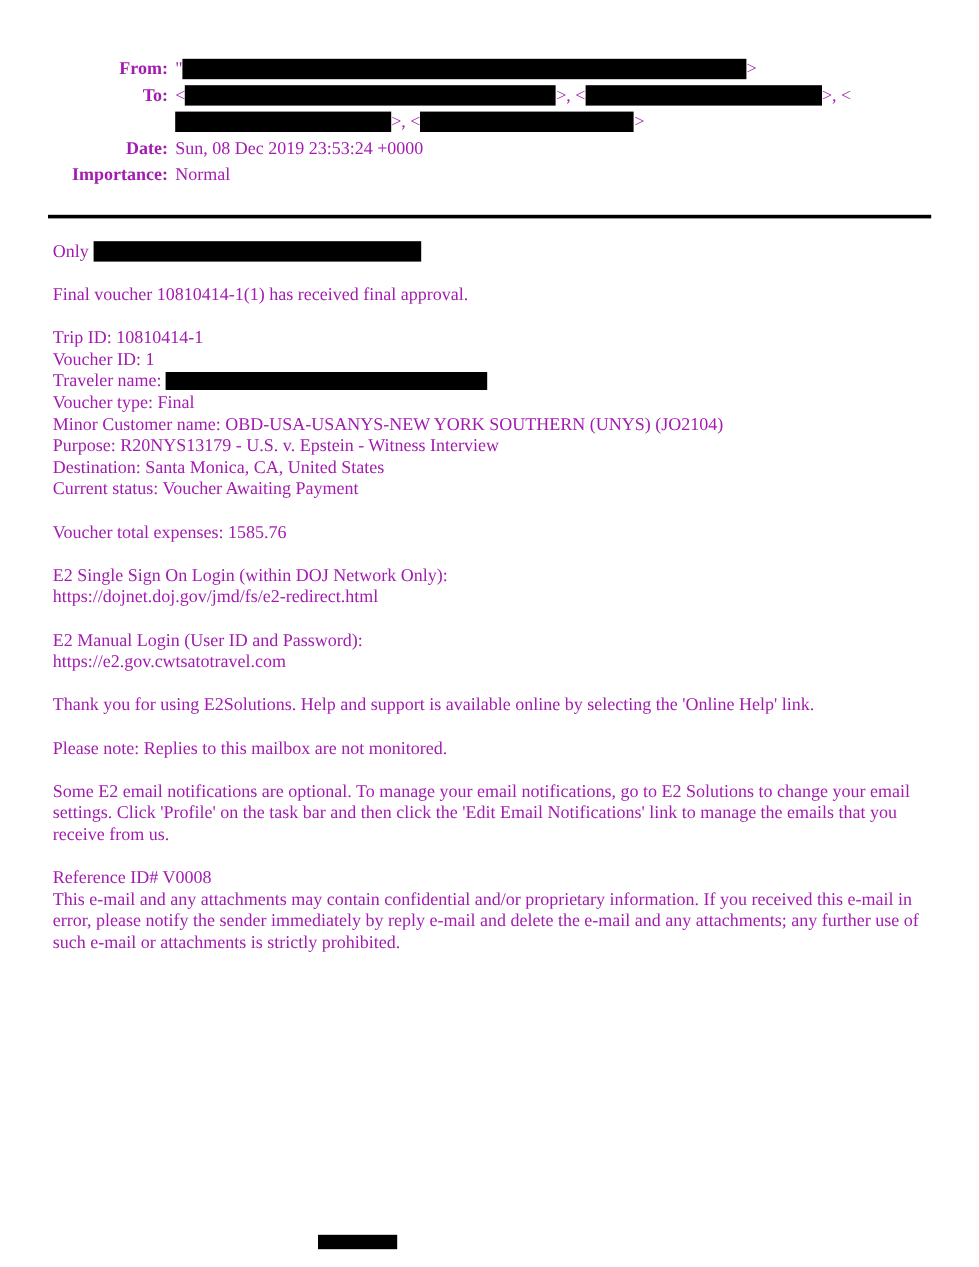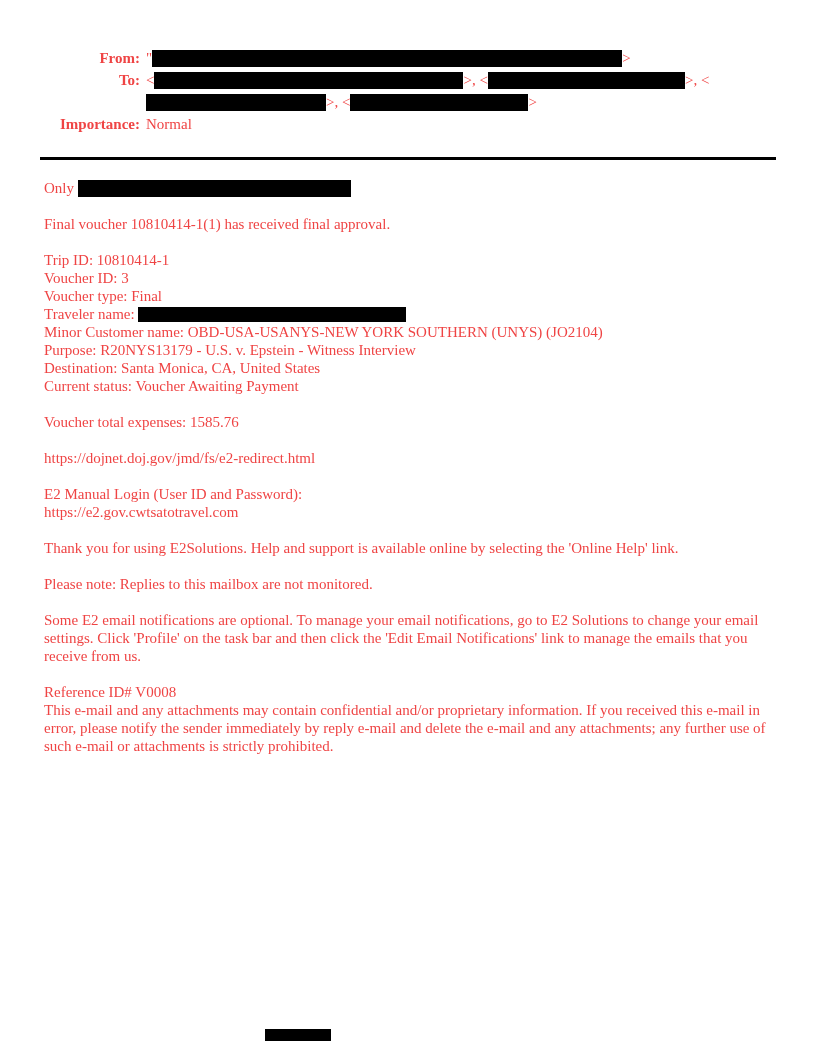--- a/index.html
+++ b/index.html
@@ -1,19 +1,19 @@
 <!DOCTYPE html>
 <html><head>
 <meta charset="utf-8">
 <style>
   html,body{margin:0;padding:0;background:#ffffff;}
   .page{
     position:relative;
     width:816px;height:1056px;
-    background:#ffffff;color:#ef4444;
+    background:#ffffff;color:#a21caf;
     font-family:"Liberation Serif", serif;
     font-size:15px;line-height:18px;
     overflow:hidden;
   }
   
   .header{margin:47px 0 0 40px;}
   .hrow{display:flex;line-height:22px;}
   .hlabel{width:100px;flex:none;text-align:right;font-weight:bold;}
   .hvalue{margin-left:6px;max-width:566px;}
   
@@ -43,52 +43,57 @@
       <span class="hlabel">From:</span>
       <span class="hvalue"><span>"</span><span class="redact r-from"></span><span>&gt;</span></span>
     </div>
 
     <div class="hrow">
       <span class="hlabel">To:</span>
       <span class="hvalue"><span>&lt;</span><span class="redact r-to1"></span><span>&gt;</span><span>, </span><span>&lt;</span><span class="redact r-to2"></span><span>&gt;</span><span>, </span><span>&lt;</span><span class="redact r-to3"></span><span>&gt;</span><span>, </span><span>&lt;</span><span class="redact r-to4"></span><span>&gt;</span></span>
     </div>
 
 
+    <div class="hrow">
+      <span class="hlabel">Date:</span>
+      <span class="hvalue">Sun, 08 Dec 2019 23:53:24 +0000</span>
+    </div>
 
     <div class="hrow">
       <span class="hlabel">Importance:</span>
       <span class="hvalue">Normal</span>
     </div>
 
   </div>
 
   <hr class="rule">
 
   <div class="body">
 
     <p class="blk"><span>Only </span><span class="redact r-dear"></span></p>
 
     <p class="blk">Final voucher 10810414-1(1) has received final approval.</p>
 
     <p class="blk">
       <span class="line">Trip ID: 10810414-1</span>
-      <span class="line">Voucher ID: 3</span>
+      <span class="line">Voucher ID: 1</span>
+      <span class="line"><span>Traveler name: </span><span class="redact r-traveler"></span></span>
       <span class="line">Voucher type: Final</span>
-      <span class="line"><span>Traveler name: </span><span class="redact r-traveler"></span></span>
       <span class="line">Minor Customer name: OBD-USA-USANYS-NEW YORK SOUTHERN (UNYS) (JO2104)</span>
       <span class="line">Purpose: R20NYS13179 - U.S. v. Epstein - Witness Interview</span>
       <span class="line">Destination: Santa Monica, CA, United States</span>
       <span class="line">Current status: Voucher Awaiting Payment</span>
     </p>
 
     <p class="blk">
       <span class="line">Voucher total expenses: 1585.76</span>
     </p>
 
     <p class="blk">
+      <span class="line">E2 Single Sign On Login (within DOJ Network Only):</span>
       <span class="line">https://dojnet.doj.gov/jmd/fs/e2-redirect.html</span>
     </p>
 
     <p class="blk">
       <span class="line">E2 Manual Login (User ID and Password):</span>
       <span class="line">https://e2.gov.cwtsatotravel.com</span>
     </p>
 
     <p class="blk">Thank you for using E2Solutions. Help and support is available online by selecting the 'Online Help' link.</p>
 

